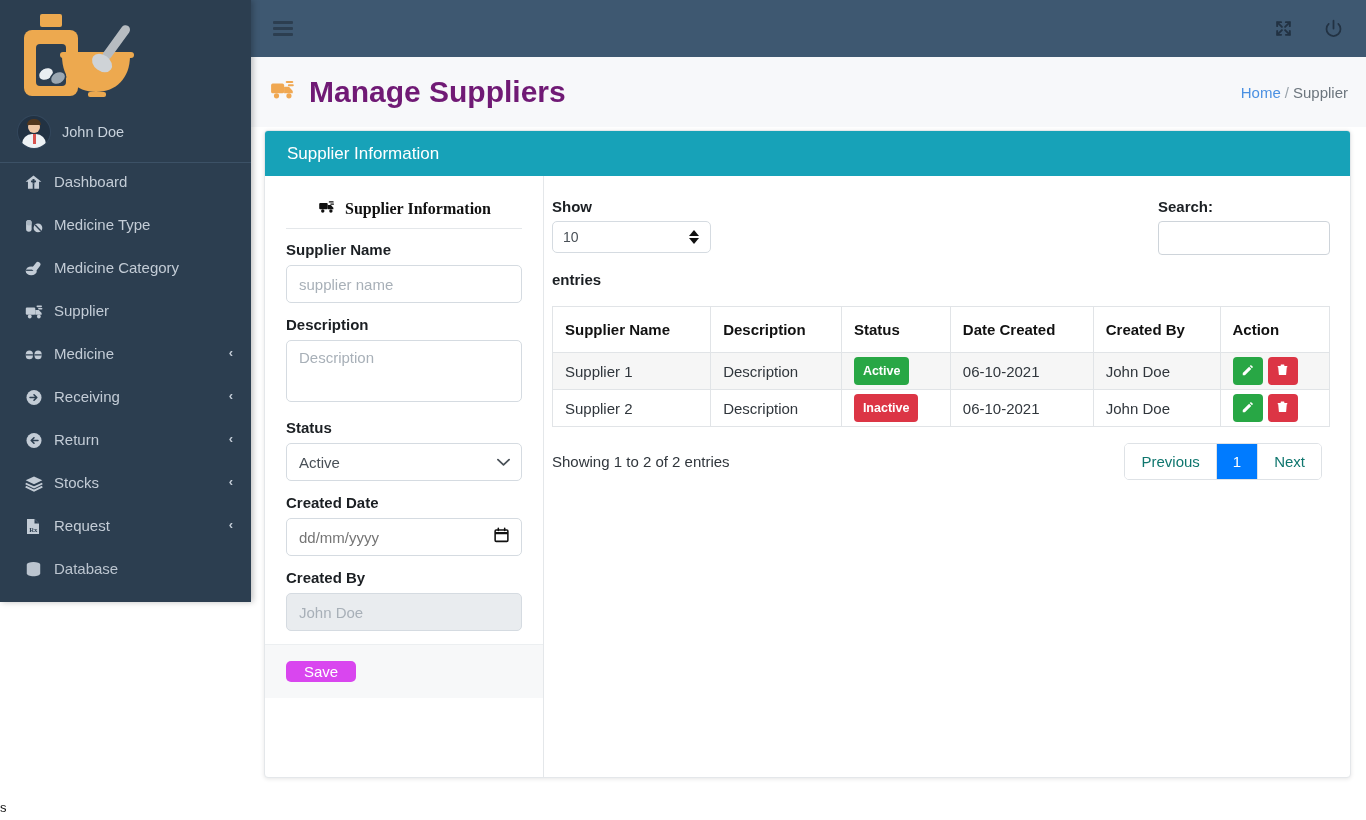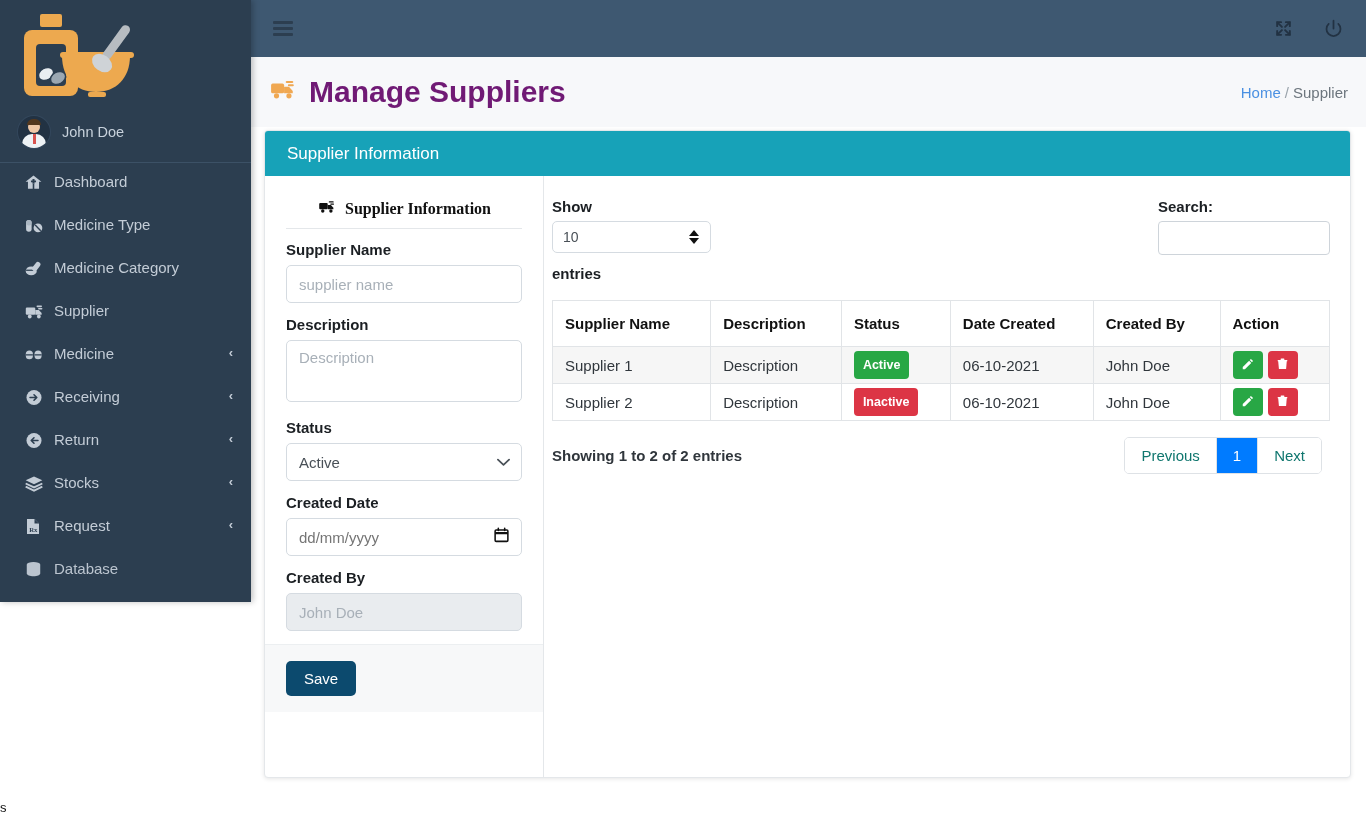--- a/index.html
+++ b/index.html
@@ -155,30 +155,30 @@
   .date-wrap .calico {
     position: absolute; right: 12px; top: 50%; transform: translateY(-50%);
     pointer-events: none;
   }
   .f-readonly { background: #e9ecef; color: #9aa3ab; }
   .save-bar {
     margin: 9px -21px 0 -21px; padding: 16px 21px;
     background: #f7f8f9; border-top: 1px solid #eceff1;
   }
   .btn-save {
-    background: #0c4a6e; color: #fff; border: none;
-    border-radius: 5px; padding: 9px 18px; font-size: 15px; cursor: pointer;
+    background: #d946ef; color: #fff; border: none;
+    border-radius: 5px; padding: 2px 18px; font-size: 15px; cursor: pointer;
     font-family: "Liberation Sans", sans-serif;
   }
 
   
   .table-col { flex: 1 1 auto; padding: 22px 20px 0 8px; }
   .tbl-controls { display: flex; justify-content: space-between; align-items: flex-start; }
   .show-lbl, .search-lbl { font-size: 15px; font-weight: bold; color: #1b1f23; }
-  .len-select-wrap { position: relative; width: 159px; margin: 6px 0 12px 0; }
+  .len-select-wrap { position: relative; width: 159px; margin: 6px 0 18px 0; }
   .len-select {
     width: 159px; height: 32px; border: 1px solid #d5dbe1; border-radius: 5px;
     padding: 0 10px; font-size: 14px; color: #495057; background: #fff;
     appearance: none; -webkit-appearance: none; outline: none;
     font-family: "Liberation Sans", sans-serif;
   }
   .len-select-wrap .stepper {
     position: absolute; right: 12px; top: 50%; transform: translateY(-50%);
     pointer-events: none; display: flex; flex-direction: column; gap: 2px;
   }
@@ -210,21 +210,21 @@
     width: 30px; height: 28px; border: none; border-radius: 4px;
     display: flex; align-items: center; justify-content: center; cursor: pointer;
   }
   .act.edit { background: #28a745; }
   .act.del { background: #dc3545; }
 
   .tbl-footer {
     display: flex; justify-content: space-between; align-items: center;
     margin-top: 16px; padding-right: 8px;
   }
-  .info { font-size: 15px; color: #30363c; font-weight: bold; }
+  .info { font-size: 15px; color: #30363c; }
   .pager { display: flex; border: 1px solid #dee2e6; border-radius: 5px; overflow: hidden; }
   .pager .pg {
     padding: 9px 16px; font-size: 15px; color: #0f766e; cursor: pointer;
     background: #fff; border-right: 1px solid #dee2e6;
   }
   .pager .pg:last-child { border-right: none; }
   .pager .pg.active { background: #007bff; color: #fff; }
 
   .stray { position: absolute; left: 0; top: 800px; font-size: 13px; color: #111; }
 </style>

